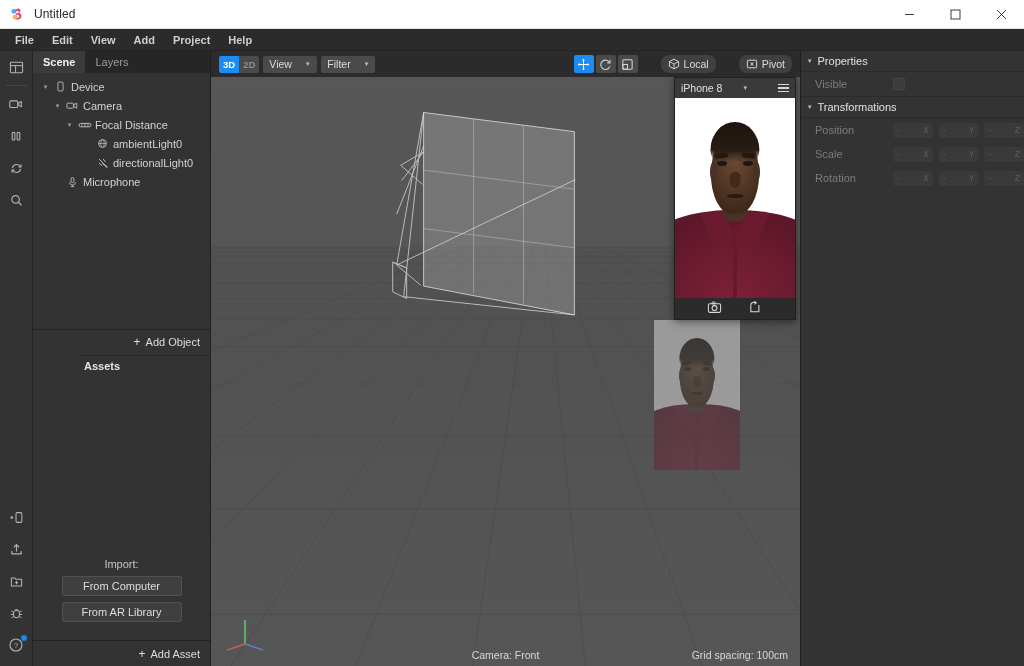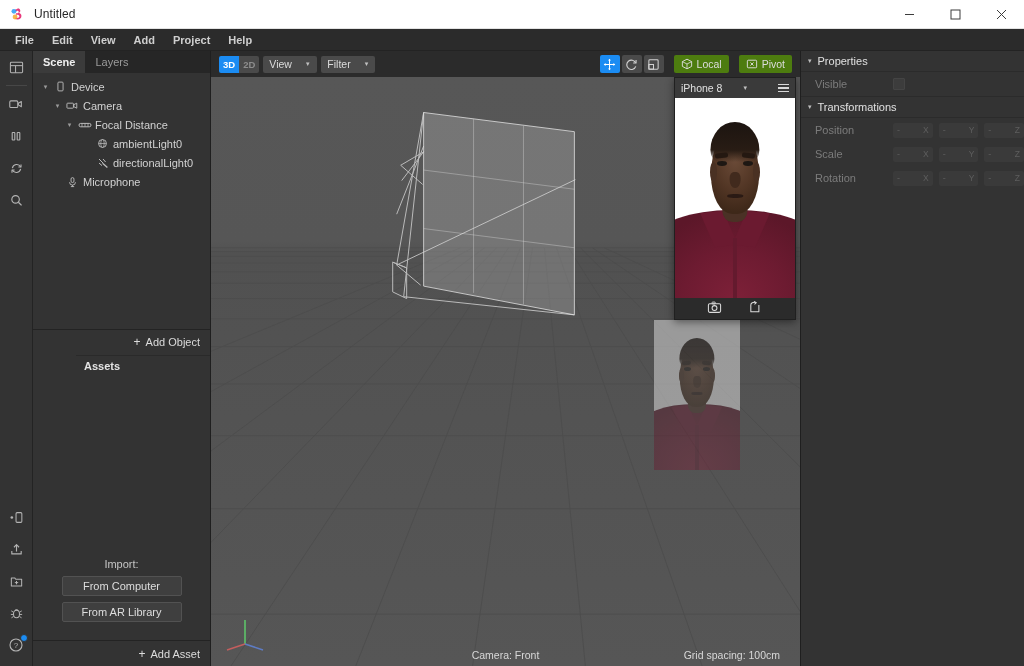--- a/index.html
+++ b/index.html
@@ -122,32 +122,32 @@
     padding: 0 6px; gap: 14px; font-size: 10.5px; color: #dcdcdc; min-width: 54px;
   }
   .caret { font-size: 7px; color: #c0c0c0; }
   .tool-group { display: flex; gap: 2px; margin-left: auto; }
   .tool-btn {
     width: 20px; height: 18px; display: flex; align-items: center; justify-content: center;
     background: #4a4a4a; color: #d2d2d2; border-radius: 2px;
   }
   .tool-btn.on { background: #1b8cf3; color: #fff; }
   .pill {
-    height: 18px; background: #4d7c0f; border-radius: 2px; display: flex; align-items: center;
-    gap: 4px; padding: 0 7px; font-size: 10.5px; color: #dcdcdc; margin-left: 6px;
+    height: 18px; background: #404040; border-radius: 8px; display: flex; align-items: center;
+    gap: 4px; padding: 0 7px; font-size: 10.5px; color: #dcdcdc; margin-left: 19px;
   }
 
   .viewport { flex: 1; position: relative; overflow: hidden; background: #555555; }
   .vp-svg { position: absolute; inset: 0; width: 100%; height: 100%; }
   .statusbar {
     position: absolute; left: 0; right: 0; bottom: 0; height: 22px;
     display: flex; align-items: center; pointer-events: none;
   }
   .status-center { position: absolute; left: 0; right: 0; text-align: center; font-size: 10.5px; color: #d8d8d8; }
-  .status-right { position: absolute; right: 20px; font-size: 10.5px; color: #d8d8d8; }
+  .status-right { position: absolute; right: 12px; font-size: 10.5px; color: #d8d8d8; }
 
   
   .plane-wrap { position: absolute; left: 425px; top: 225px; width: 175px; height: 180px; }
 
   
   .preview {
     position: absolute; left: 463px; top: 0px; width: 122px; height: 243px;
     background: #2b2b2b; border: 1px solid #202020; display: flex; flex-direction: column;
     box-shadow: 0 2px 8px rgba(0,0,0,.45);
   }

